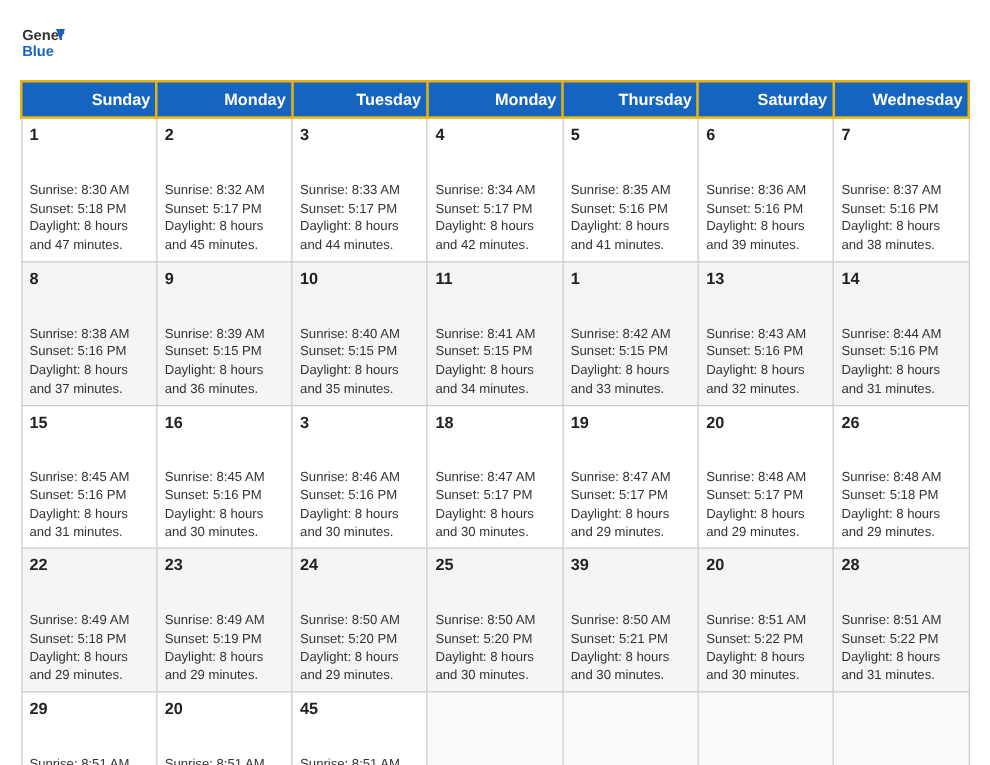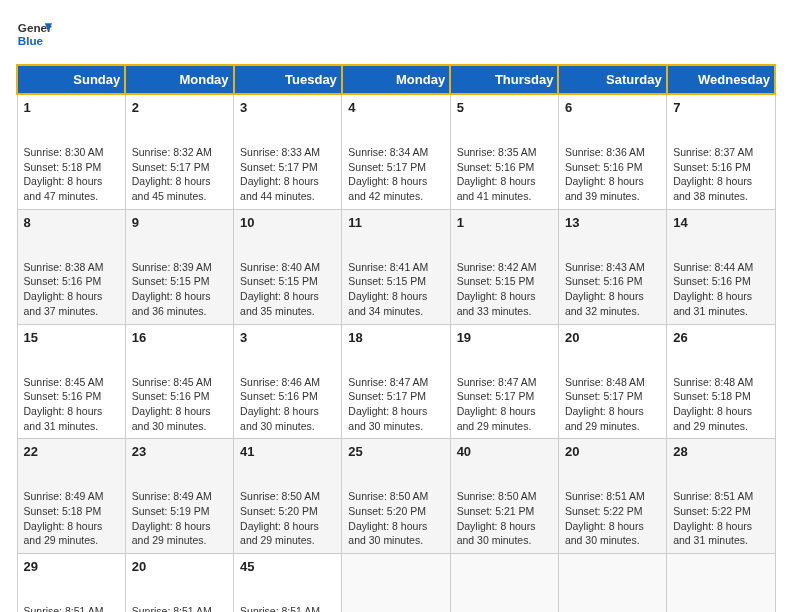--- a/index.html
+++ b/index.html
@@ -202,29 +202,29 @@
       <tr>
         <td>
           <span class="day-num">22</span>
           <div class="day-detail">Sunrise: 8:49 AM<br>Sunset: 5:18 PM<br>Daylight: 8 hours and 29 minutes.</div>
         </td>
         <td>
           <span class="day-num">23</span>
           <div class="day-detail">Sunrise: 8:49 AM<br>Sunset: 5:19 PM<br>Daylight: 8 hours and 29 minutes.</div>
         </td>
         <td>
-          <span class="day-num">41</span>
+          <span class="day-num">24</span>
           <div class="day-detail">Sunrise: 8:50 AM<br>Sunset: 5:20 PM<br>Daylight: 8 hours and 29 minutes.</div>
         </td>
         <td>
           <span class="day-num">25</span>
           <div class="day-detail">Sunrise: 8:50 AM<br>Sunset: 5:20 PM<br>Daylight: 8 hours and 30 minutes.</div>
         </td>
         <td>
-          <span class="day-num">40</span>
+          <span class="day-num">39</span>
           <div class="day-detail">Sunrise: 8:50 AM<br>Sunset: 5:21 PM<br>Daylight: 8 hours and 30 minutes.</div>
         </td>
         <td>
           <span class="day-num">20</span>
           <div class="day-detail">Sunrise: 8:51 AM<br>Sunset: 5:22 PM<br>Daylight: 8 hours and 30 minutes.</div>
         </td>
         <td>
           <span class="day-num">28</span>
           <div class="day-detail">Sunrise: 8:51 AM<br>Sunset: 5:22 PM<br>Daylight: 8 hours and 31 minutes.</div>
         </td>

